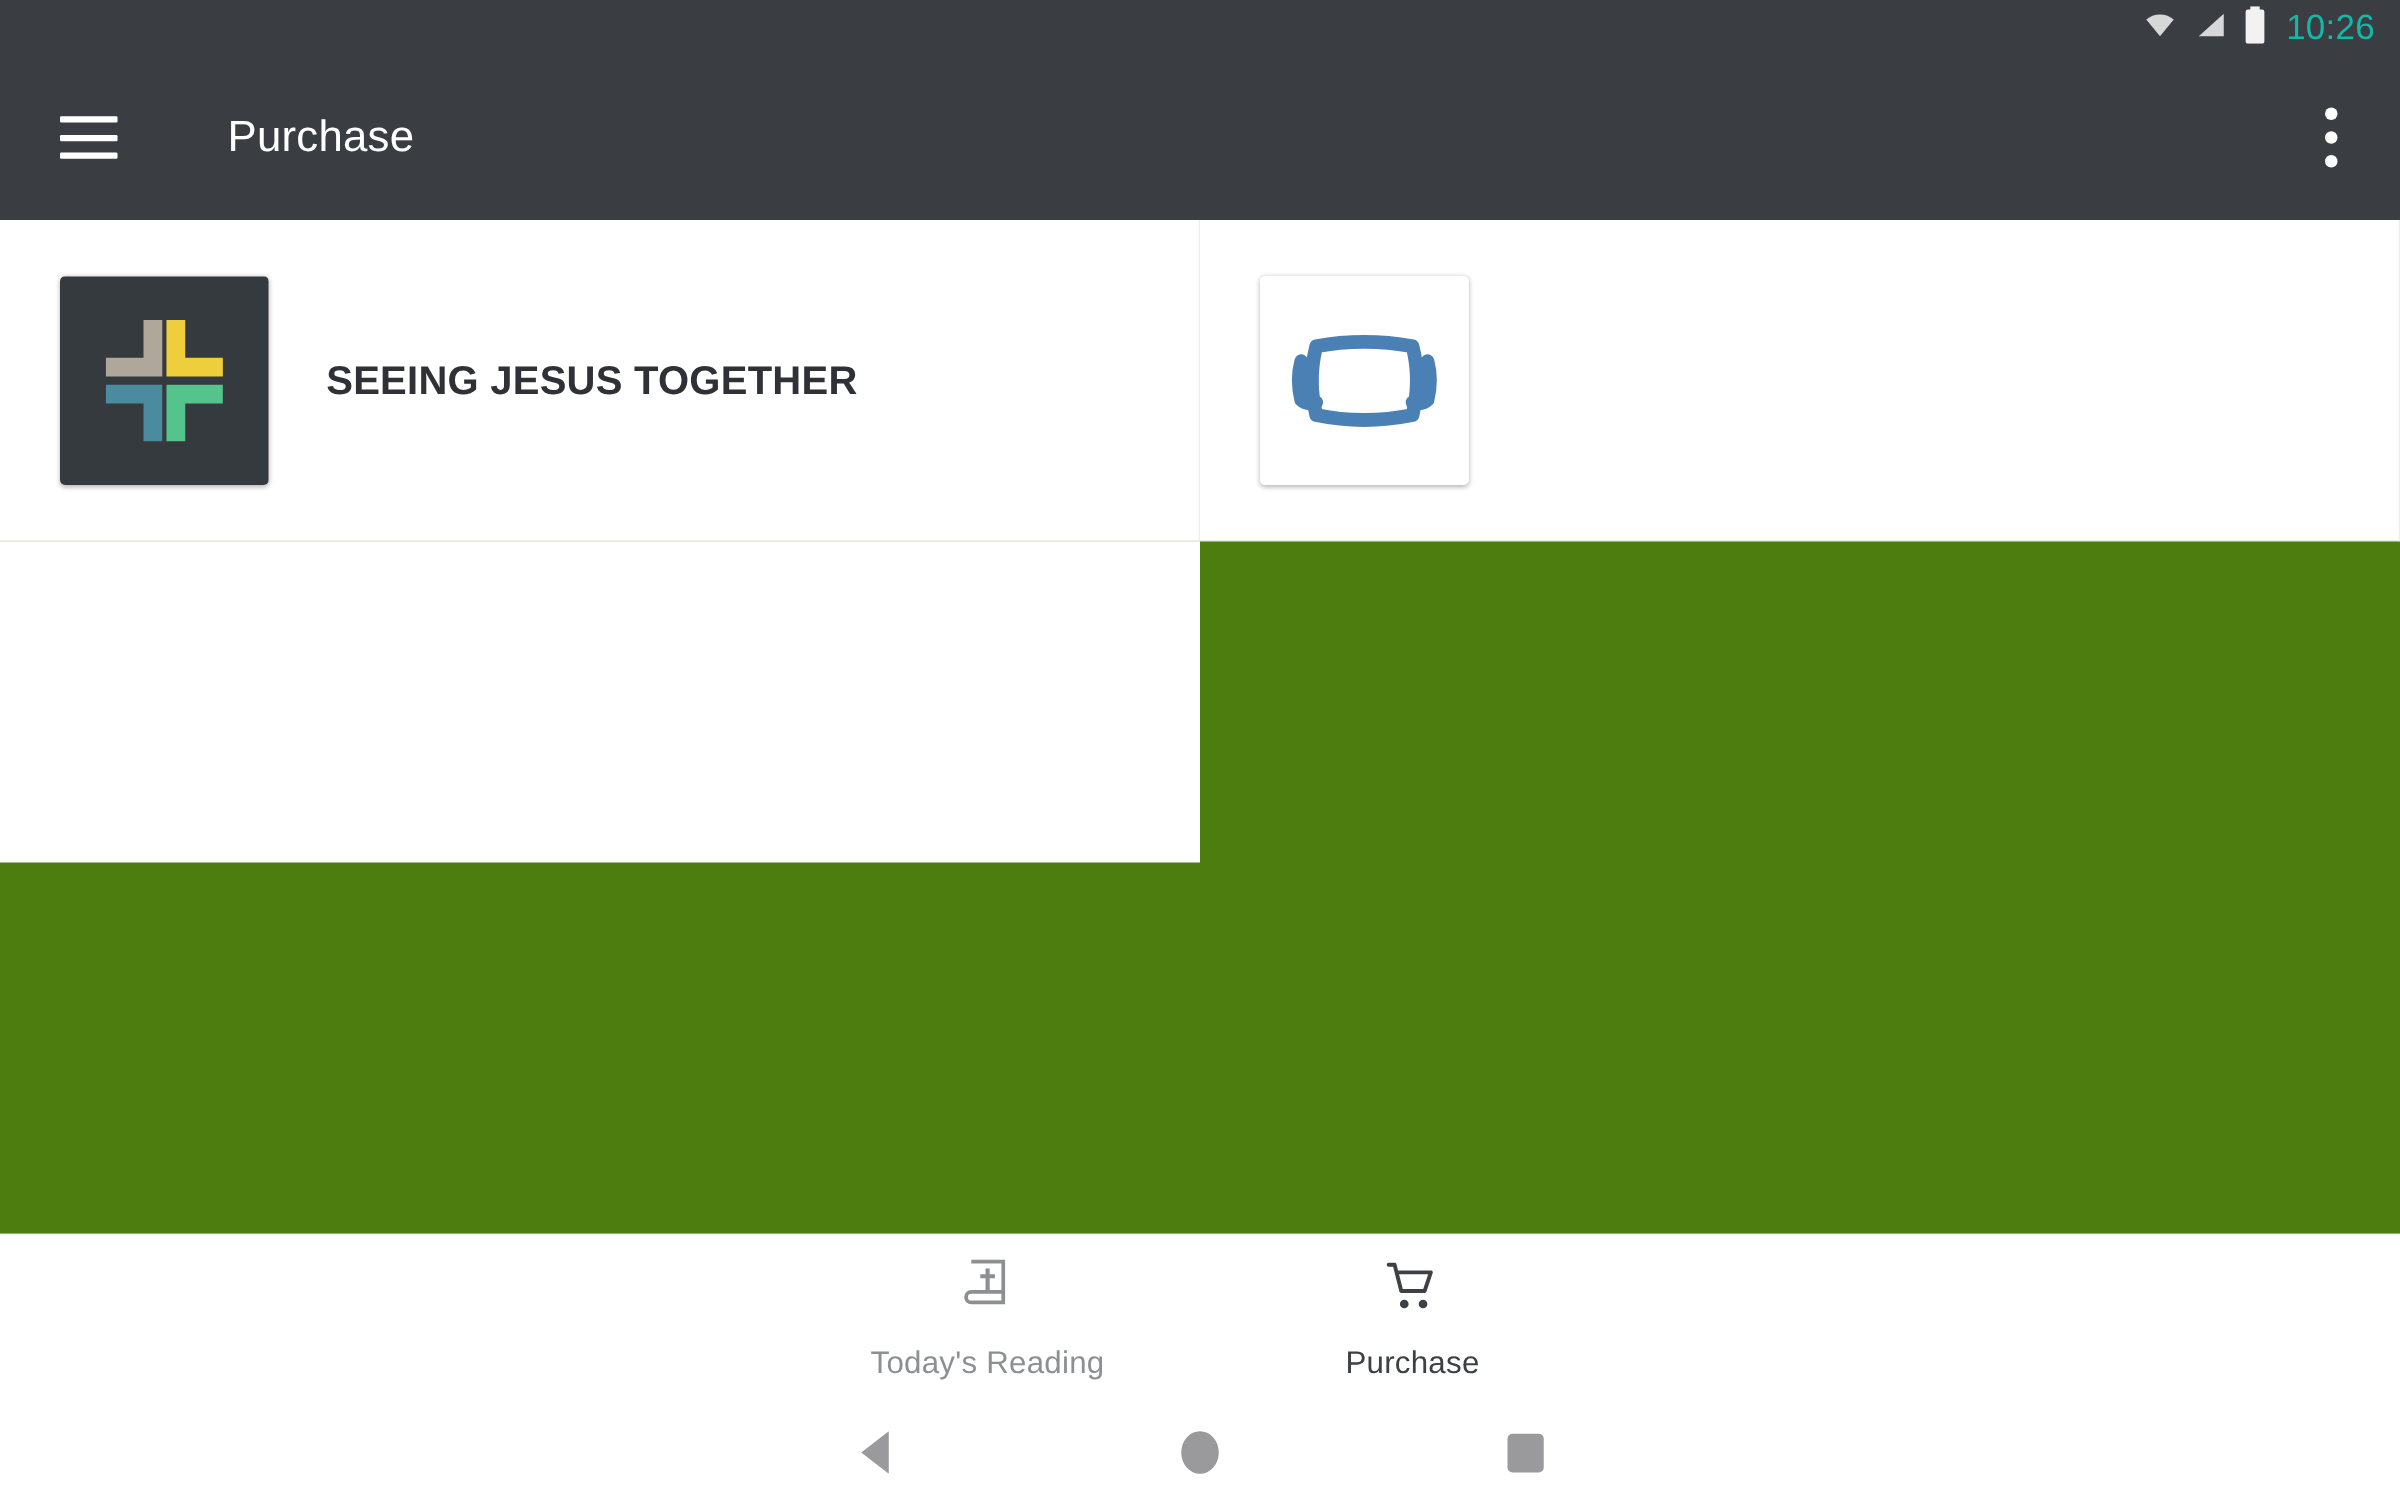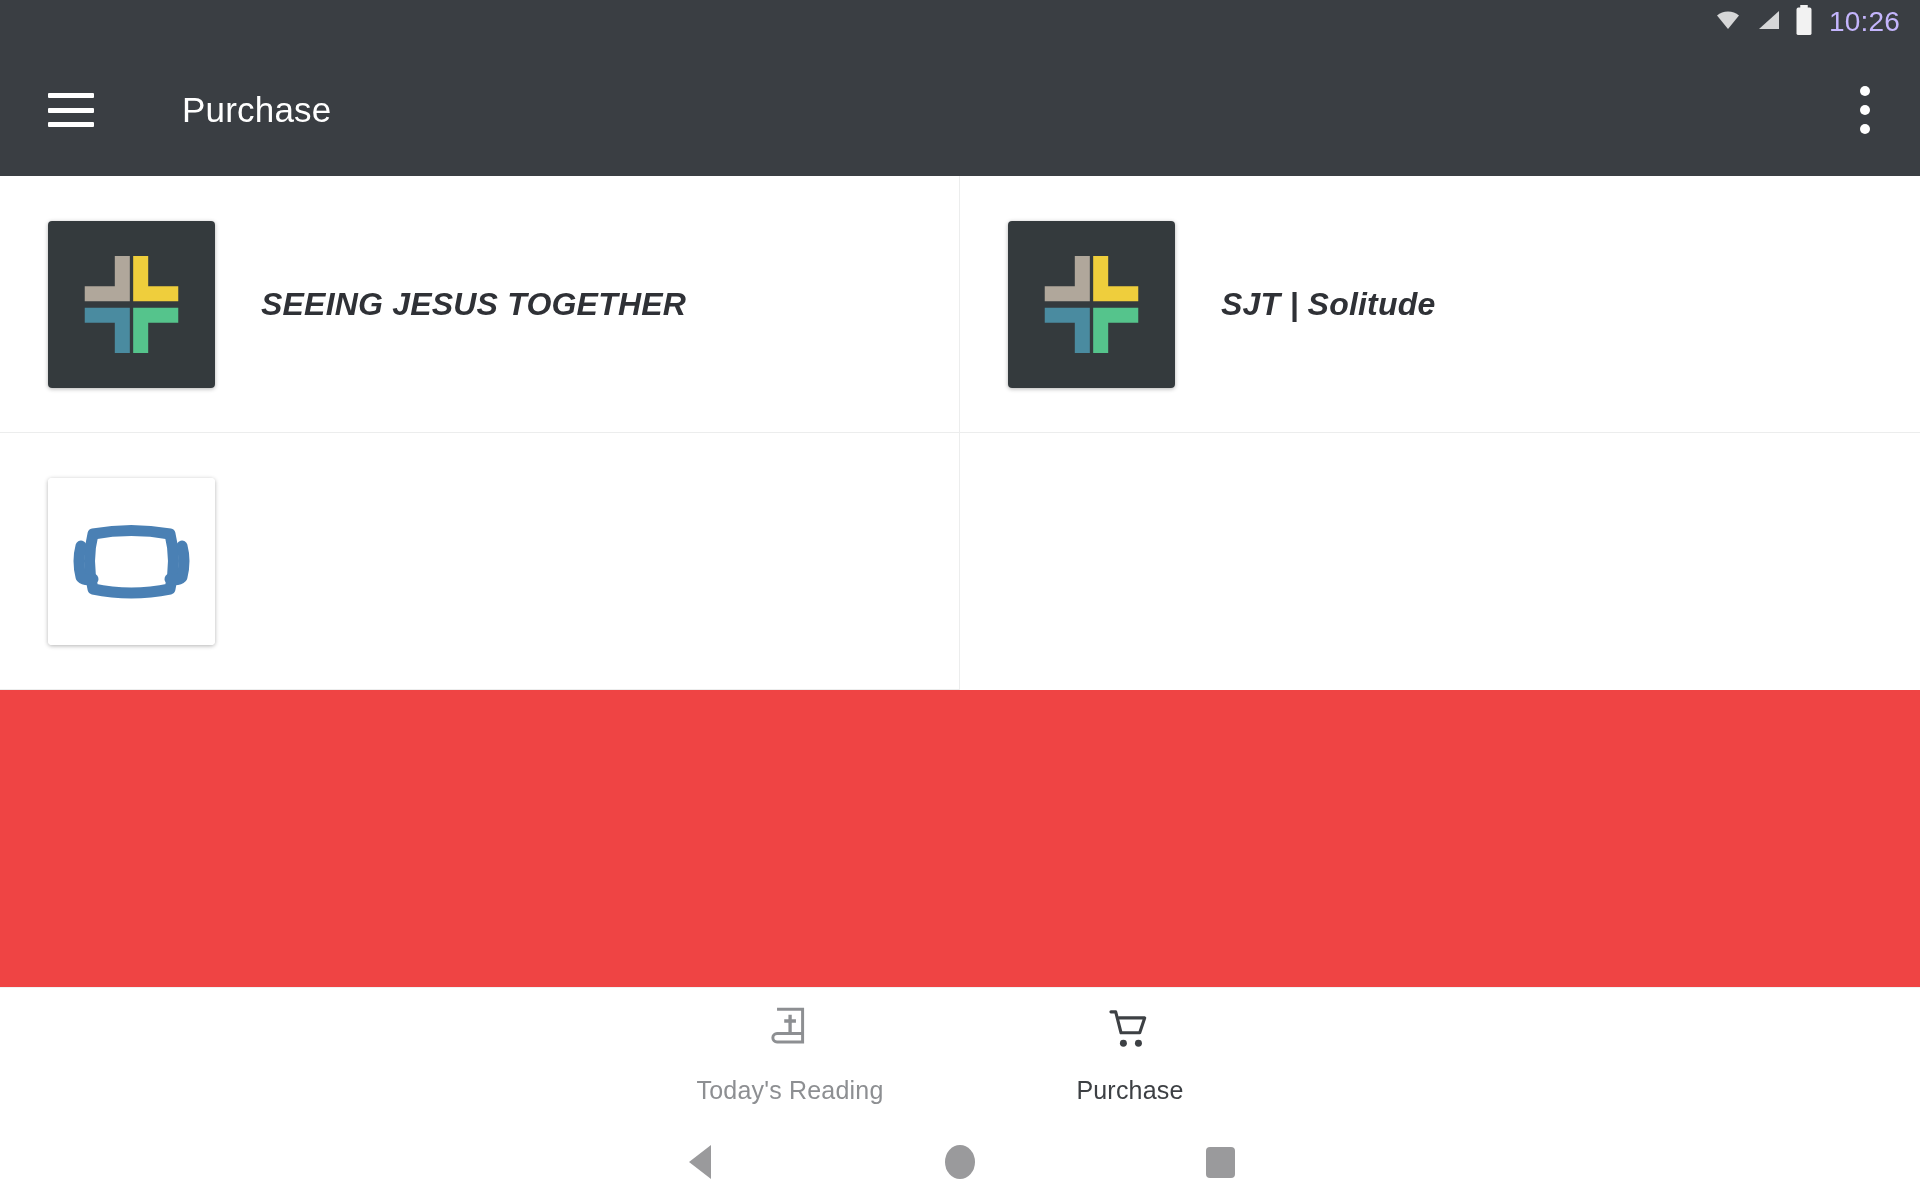--- a/index.html
+++ b/index.html
@@ -24,21 +24,21 @@
     justify-content: flex-end;
     padding-right: 20px;
     box-sizing: border-box;
   }
   #status-bar .sb-icons {
     display: flex;
     align-items: center;
     gap: 12px;
   }
   .sb-time {
-    color: #c4b5fd;
+    color: #14b8a6;
     font-size: 28px;
     letter-spacing: 0.2px;
     line-height: 1;
     padding-left: 4px;
     font-family: "Liberation Sans", sans-serif;
   }
 
   
   #app-bar {
     height: 132px;
@@ -94,22 +94,21 @@
     background: #ffffff;
   }
 
   
   #content {
     position: absolute;
     top: 176px;
     left: 0;
     right: 0;
     bottom: 212px;
-    background: #ef4444;
-    font-style: italic;
+    background: #4d7c0f;
   }
   #grid {
     display: grid;
     grid-template-columns: 960px 960px;
     grid-auto-rows: 257px;
   }
   .grid-cell {
     display: flex;
     align-items: center;
     box-sizing: border-box;
@@ -293,33 +292,20 @@
 
             <path fill="#4a8ba0" d="M22 52 h27 v27 h-9 v-18 h-18 z"></path>
 
             <path fill="#55c48c" d="M51 52 h27 v9 h-18 v18 h-9 z"></path>
           </svg>
         </div>
       </div>
       <div class="item-label">SEEING JESUS TOGETHER</div>
     </div>
 
-    <div class="grid-cell no-right-border">
-      <div class="item-thumb">
-        <div class="logo-sjt">
-          <svg width="167" height="167" viewBox="0 0 100 100">
-            <path fill="#b0a79b" d="M22 39 h18 v-18 h9 v27 h-27 z"></path>
-            <path fill="#efce3c" d="M51 21 h9 v18 h18 v9 h-27 z"></path>
-            <path fill="#4a8ba0" d="M22 52 h27 v27 h-9 v-18 h-18 z"></path>
-            <path fill="#55c48c" d="M51 52 h27 v9 h-18 v18 h-9 z"></path>
-          </svg>
-        </div>
-      </div>
-      <div class="item-label">SJT | Solitude</div>
-    </div>
 
     <div class="grid-cell">
       <div class="item-thumb">
         <div class="logo-cbr">
           <svg width="125" height="105" viewBox="0 0 125 105">
             <g fill="none" stroke="#4a80b4" stroke-width="11" stroke-linejoin="round" stroke-linecap="round">
               <path d="M24 25 Q62 18 101 25 Q108 52 101 80 Q62 88 24 80 Q17 52 24 25 Z"></path>
               <path d="M12 37 Q8 52 12 68 Q16 72 24 70"></path>
               <path d="M113 37 Q117 52 113 68 Q109 72 101 70"></path>
             </g>

